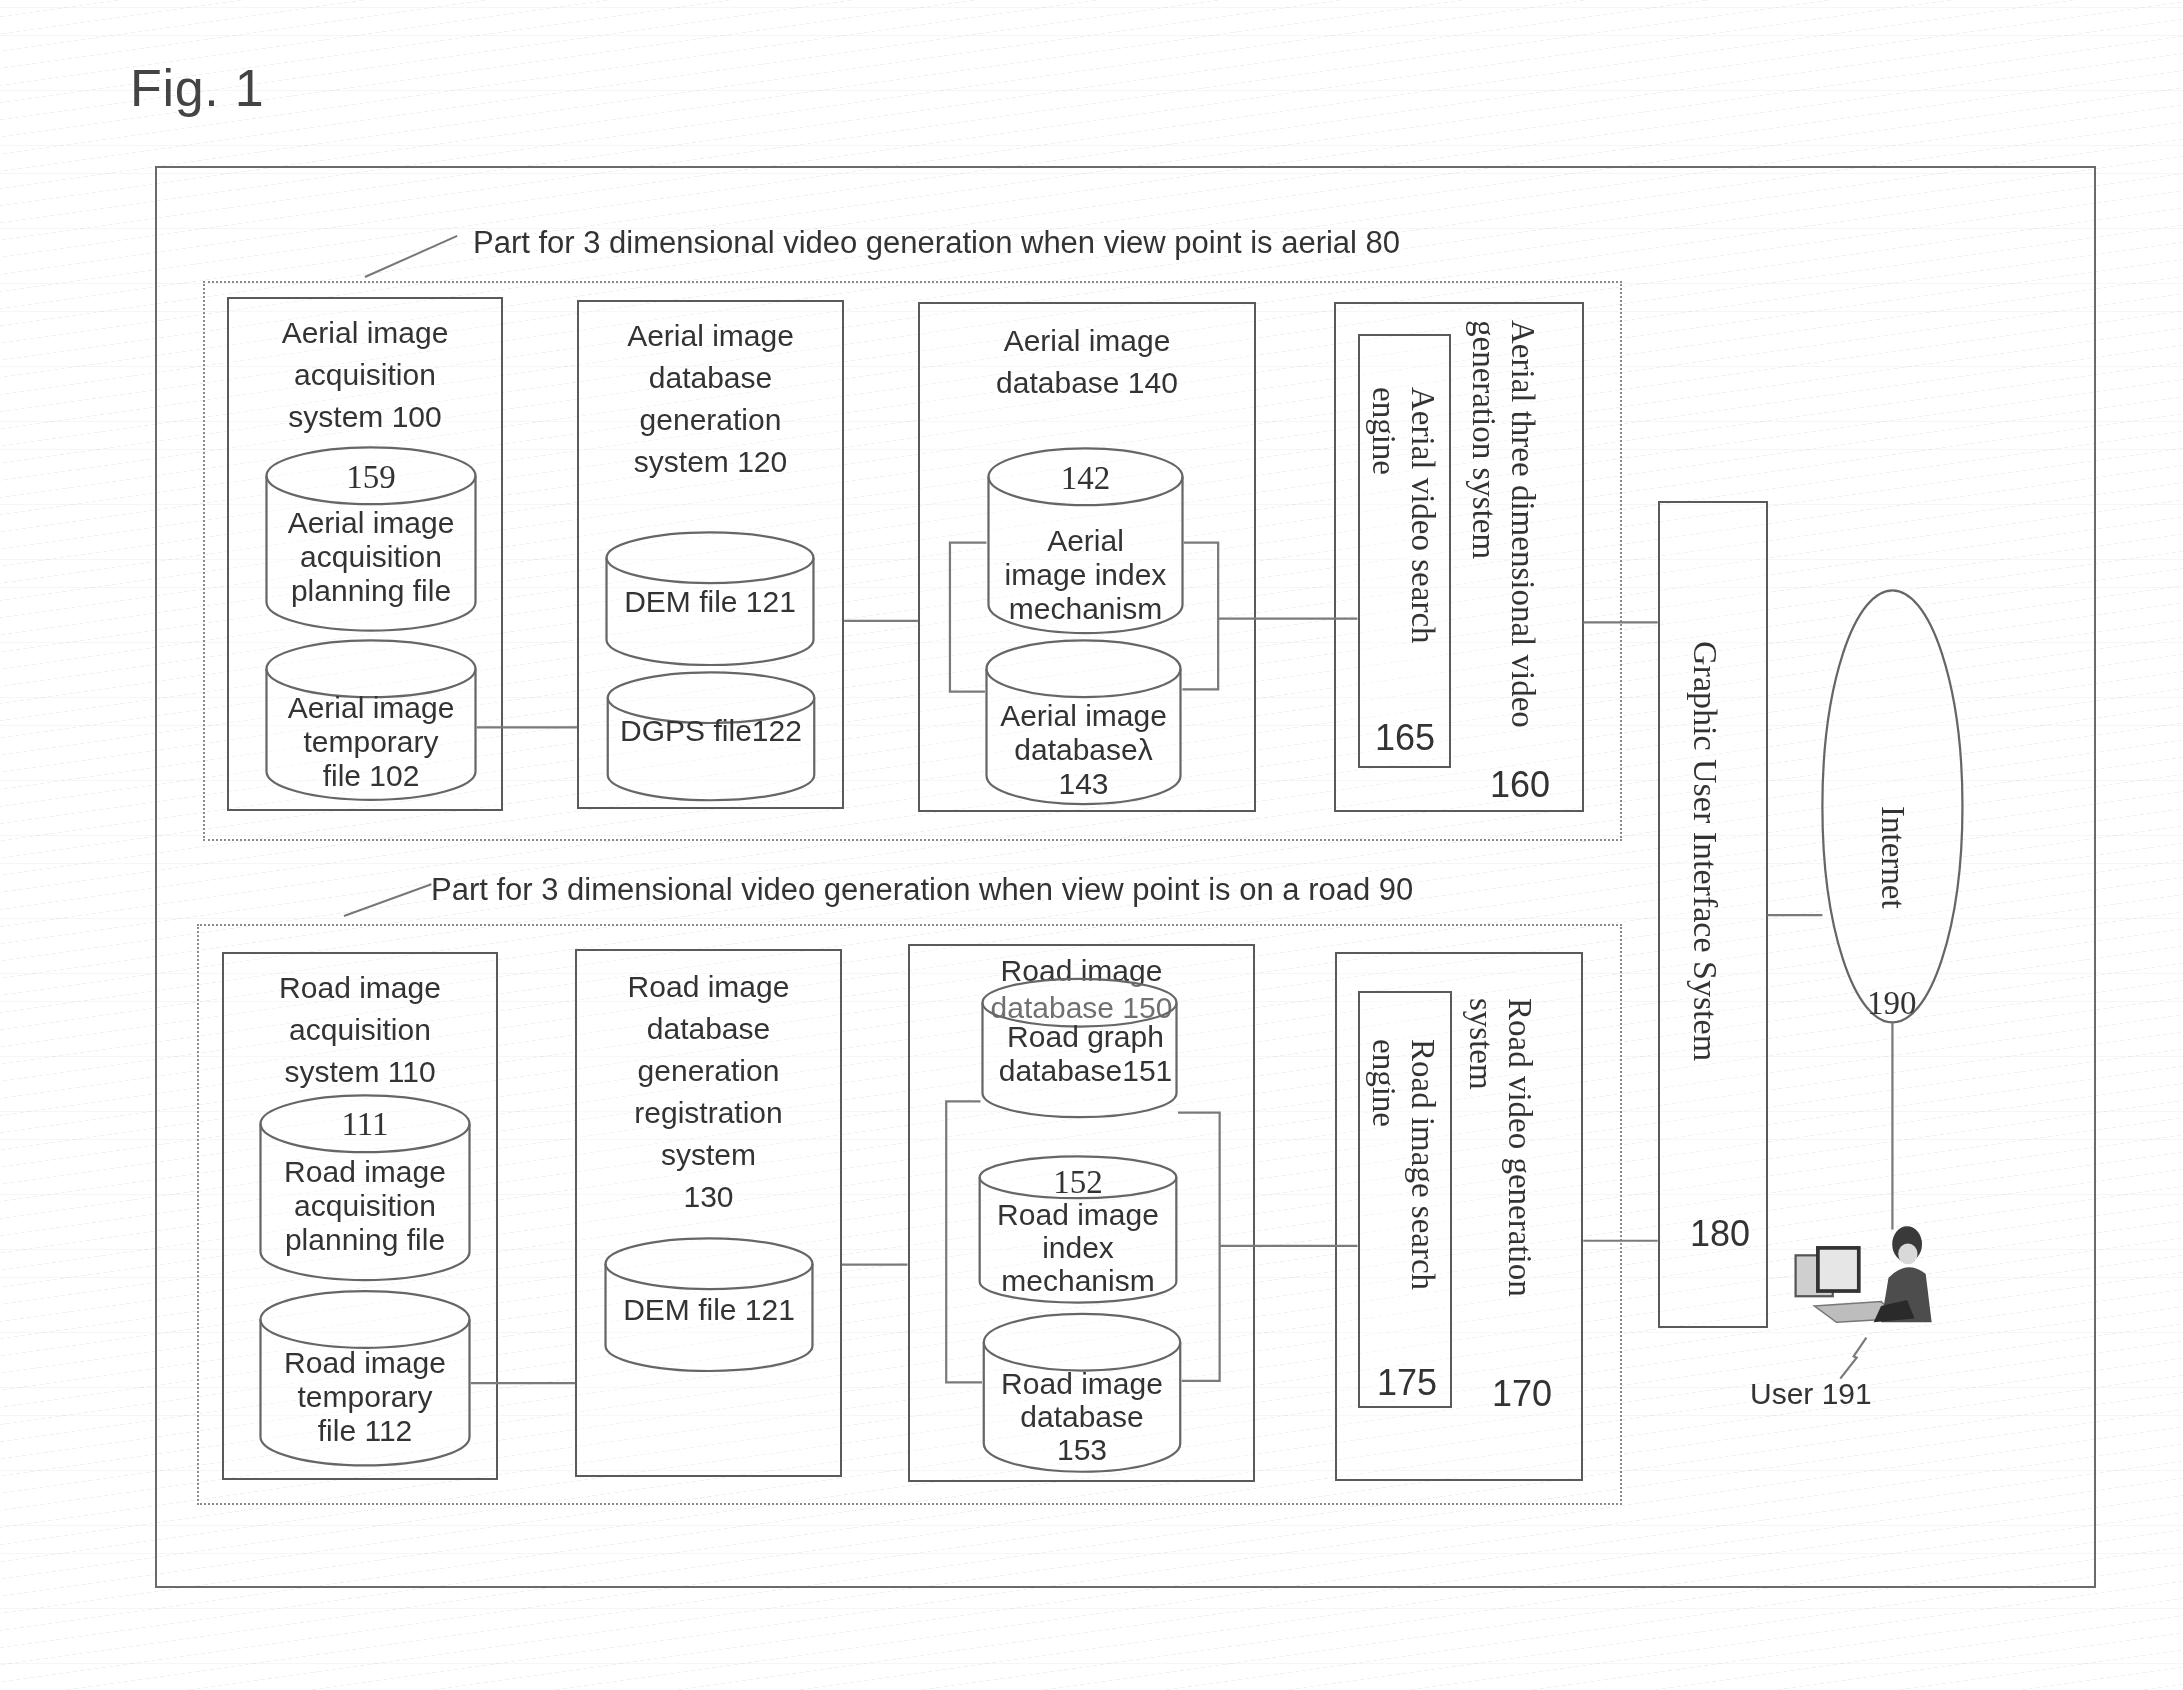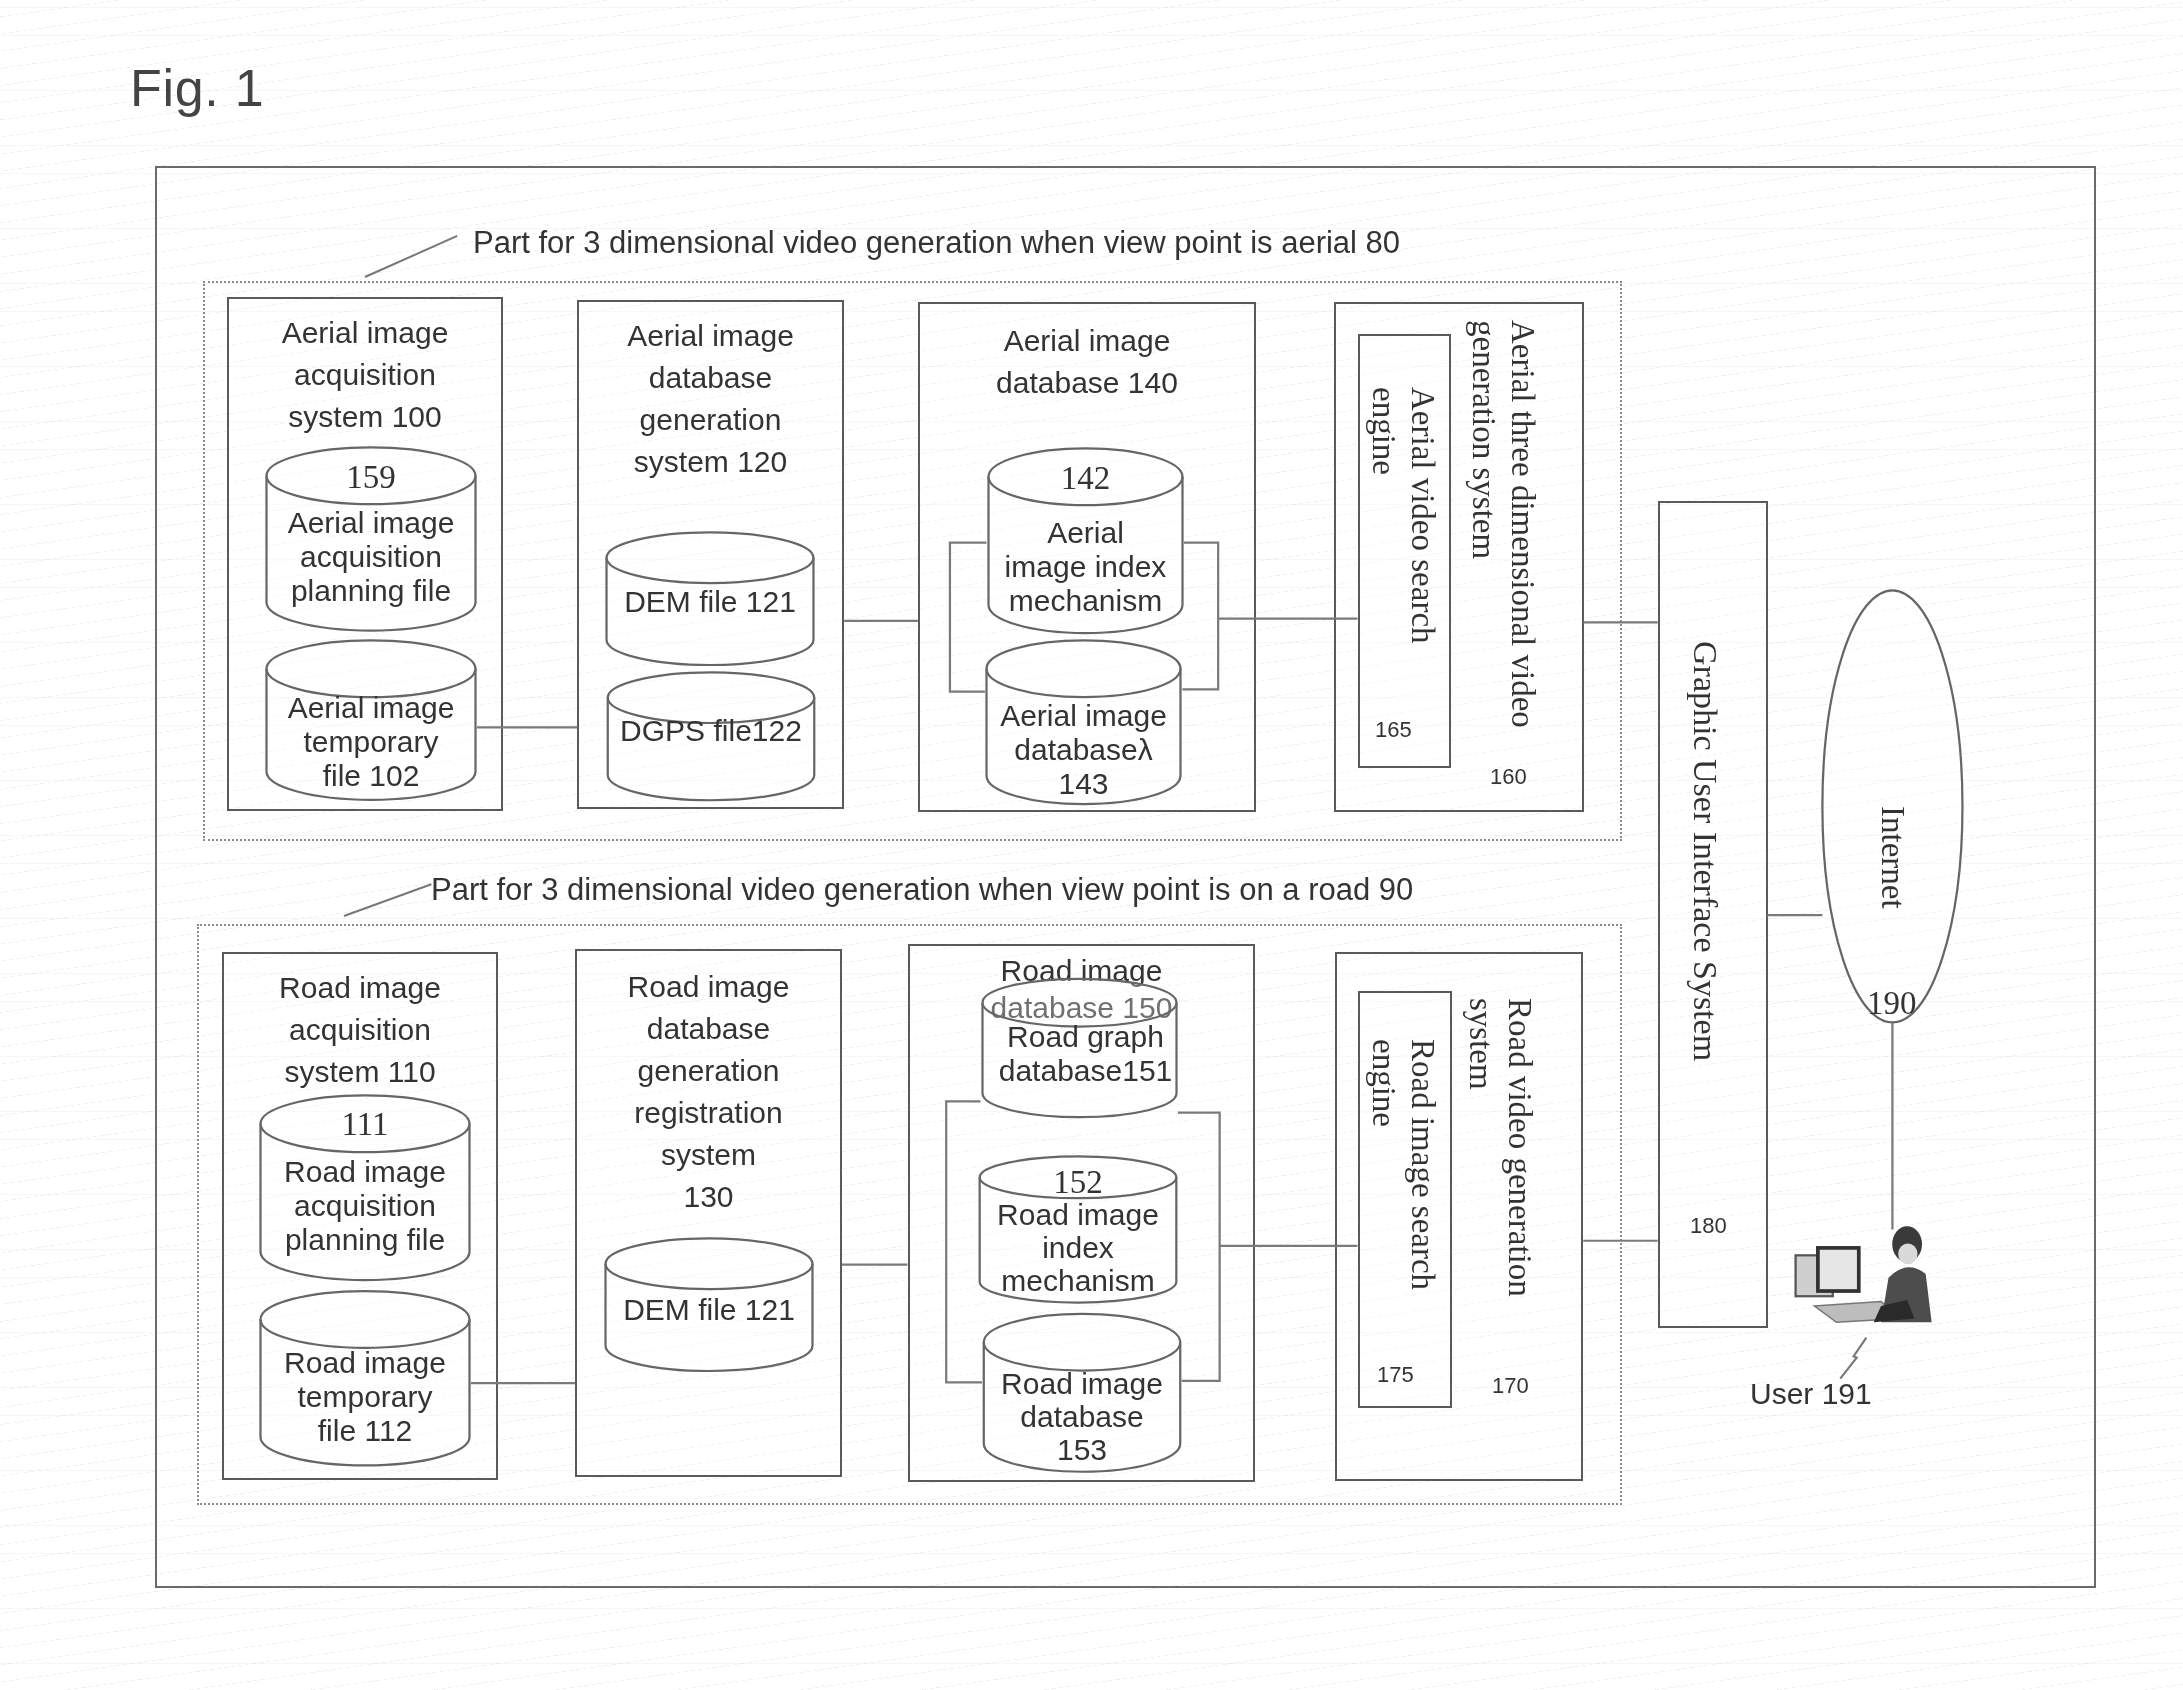--- a/index.html
+++ b/index.html
@@ -18,21 +18,21 @@
   .btitle { position: absolute; left: 0; right: 0; text-align: center; font-size: 30px; line-height: 42px; color: #333; }
   .gtitle { font-size: 31px; color: #333; white-space: nowrap; }
   .leader { position: absolute; height: 2.2px; background: #777; transform-origin: left center; }
   .cyl { position: absolute; }
   .cyl svg { position: absolute; left: 0; top: 0; overflow: visible; }
   .cyl .ctext { position: absolute; left: 0; right: 0; text-align: center; font-size: 30px; line-height: 34px; color: #333; }
   .cyl .cnum { position: absolute; left: 0; right: 0; text-align: center; font-size: 33px;
                font-family: "Liberation Serif", serif; color: #333; }
   .vtext { position: absolute; writing-mode: vertical-rl; font-family: "Liberation Serif", serif;
            font-size: 33px; color: #333; white-space: nowrap; line-height: 39px; }
-  .num { position: absolute; font-size: 22px; color: #333; }
+  .num { position: absolute; font-size: 36px; color: #333; }
   svg.conn { position: absolute; left: 0; top: 0; pointer-events: none; }
 </style>
 </head>
 <body>
 
 <div class="bgtex"></div>
 
 <div class="abs fig-title">Fig. 1</div>
 
 <div class="abs frame" style="left:155px;top:166px;width:1941px;height:1422px;"></div>
@@ -100,21 +100,21 @@
     <div>Aerial image</div>
     <div>database 140</div>
   </div>
 </div>
 <div class="cyl" style="left:987px;top:447px;width:197px;height:186px;">
   <svg width="197" height="186" viewBox="0 0 265 250">
       <path d="M2,40 A130,38 0 0 1 263,40 L263,212 A130,38 0 0 1 2,212 Z" fill="rgba(255,255,255,0.3)" stroke="#666" stroke-width="3"></path>
       <path d="M2,40 A130,38 0 0 0 263,40" fill="none" stroke="#666" stroke-width="3"></path>
     </svg>
   <div class="cnum" style="top:13.4px;">142</div>
-  <div class="ctext" style="top:69px;">
+  <div class="ctext" style="top:77px;">
     <div>Aerial</div>
     <div>image index</div>
     <div>mechanism</div>
   </div>
 </div>
 <div class="cyl" style="left:985px;top:639px;width:197px;height:165px;">
   <svg width="197" height="165" viewBox="0 0 265 222">
       <path d="M2,40 A130,38 0 0 1 263,40 L263,184 A130,38 0 0 1 2,184 Z" fill="rgba(255,255,255,0.3)" stroke="#666" stroke-width="3"></path>
       <path d="M2,40 A130,38 0 0 0 263,40" fill="none" stroke="#666" stroke-width="3"></path>
     </svg>

